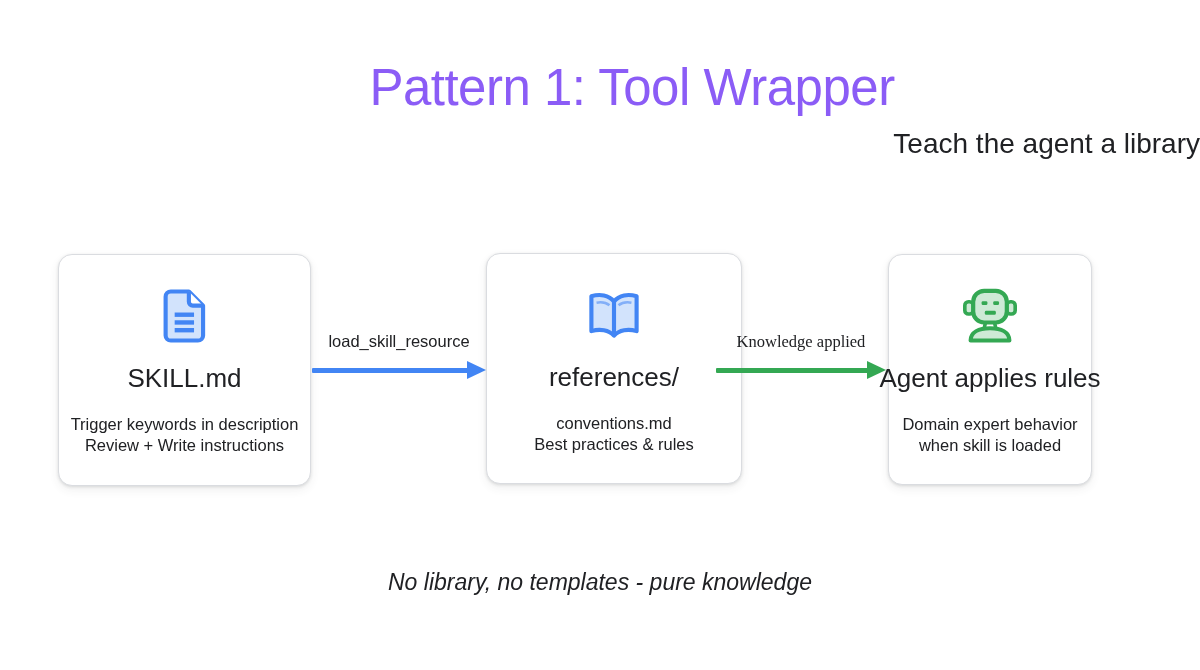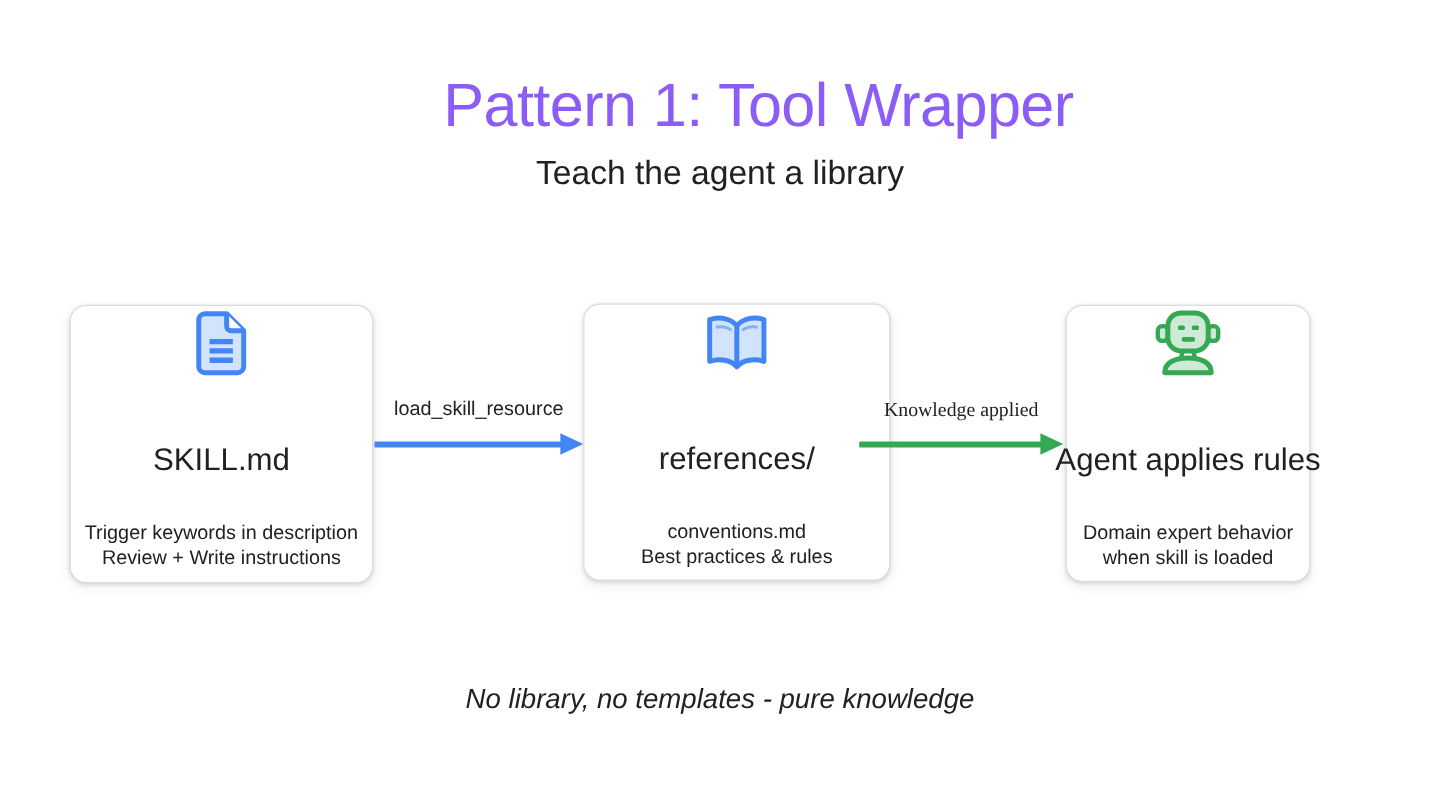--- a/index.html
+++ b/index.html
@@ -5,35 +5,35 @@
   html,body{margin:0;padding:0;background:#fff;}
   #canvas{
     position:relative;width:1200px;height:670px;background:#ffffff;overflow:hidden;
     font-family:"Liberation Sans", sans-serif;color:#202124;
   }
   .title{
     position:absolute;top:58px;left:0;width:100%;text-align:center;
     font-size:51px;font-weight:500;letter-spacing:-0.5px;color:#8b5cf6;margin-left:32px;
   }
   .subtitle{
-    position:absolute;top:128px;left:0;width:100%;text-align:center;
+    position:absolute;top:128px;left:0;width:100%;text-align:right;
     font-size:28px;font-weight:400;color:#202124;
   }
   .card{
     position:absolute;background:#ffffff;border:1px solid #dadce0;border-radius:14px;
     box-shadow:0 1px 3px rgba(60,64,67,.15), 0 4px 10px rgba(60,64,67,.08);
     display:flex;flex-direction:column;align-items:center;box-sizing:border-box;
-    gap:35px;
+    padding-top:30px;
   }
   #card-skill{left:58px;top:254px;width:253px;height:232px;}
   #card-references{left:486px;top:253px;width:256px;height:231px;}
   #card-agent{left:888px;top:254px;width:204px;height:231px;}
   .card .icon{width:62px;height:62px;flex:0 0 auto;}
   .card-title{margin-top:16px;font-size:26px;font-weight:400;color:#202124;white-space:nowrap;}
-  .card-desc{font-size:16.5px;line-height:21px;text-align:center;color:#202124;}
+  .card-desc{margin-top:20px;font-size:16.5px;line-height:21px;text-align:center;color:#202124;}
   .arrow{position:absolute;}
   .arrow-label{
     position:absolute;top:-29px;left:50%;transform:translateX(-50%);
     font-size:16.5px;color:#202124;white-space:nowrap;
   }
   .arrow-line{position:absolute;left:0;top:7px;height:5px;border-radius:1px;}
   .arrow-head{
     position:absolute;top:0;width:0;height:0;
     border-top:9.5px solid transparent;border-bottom:9.5px solid transparent;
     border-left:19px solid #000;

